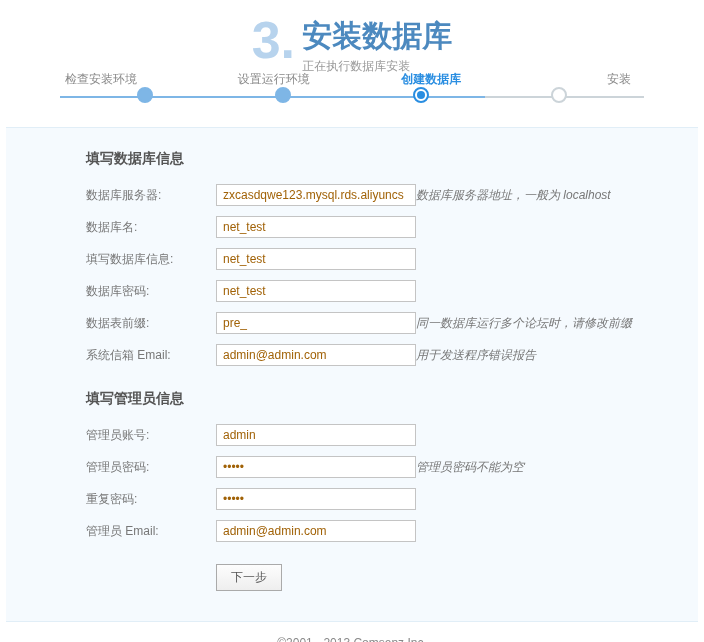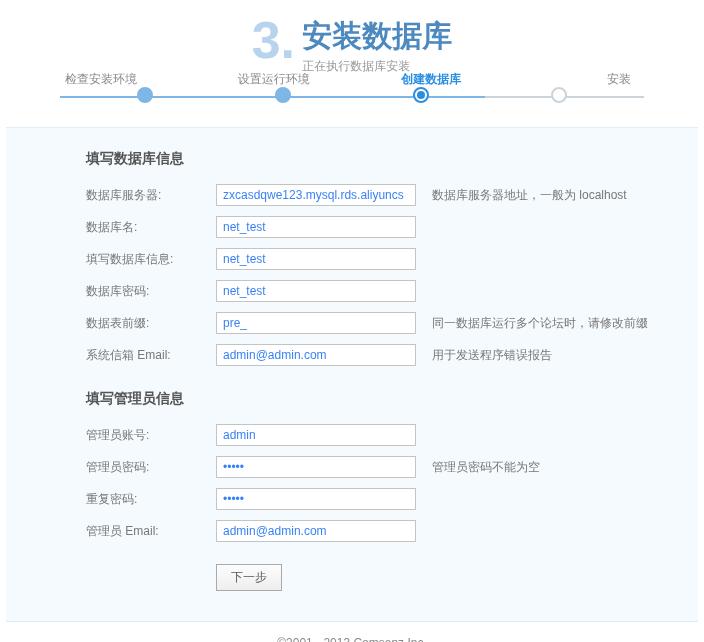--- a/index.html
+++ b/index.html
@@ -113,27 +113,27 @@
   font-size: 12px;
   color: #777;
 }
 .finput input {
   width: 200px;
   height: 22px;
   border: 1px solid #c4c4c4;
   padding: 2px 6px;
   font-size: 12px;
   font-family: inherit;
-  color: #3b82f6;
+  color: #a16207;
   background: #fff;
 }
 .fhint {
-  margin-left: 16px;
   font-size: 12px;
   color: #777;
+  font-style: italic;
 }
 .sect2 { margin-top: 24px; }
 .btn-row { padding-left: 210px; margin-top: 22px; }
 .btn {
   padding: 4px 14px;
   border: 1px solid #aaa;
   background: linear-gradient(#fdfdfd, #eee);
   font-size: 12px;
   color: #555;
   cursor: pointer;

